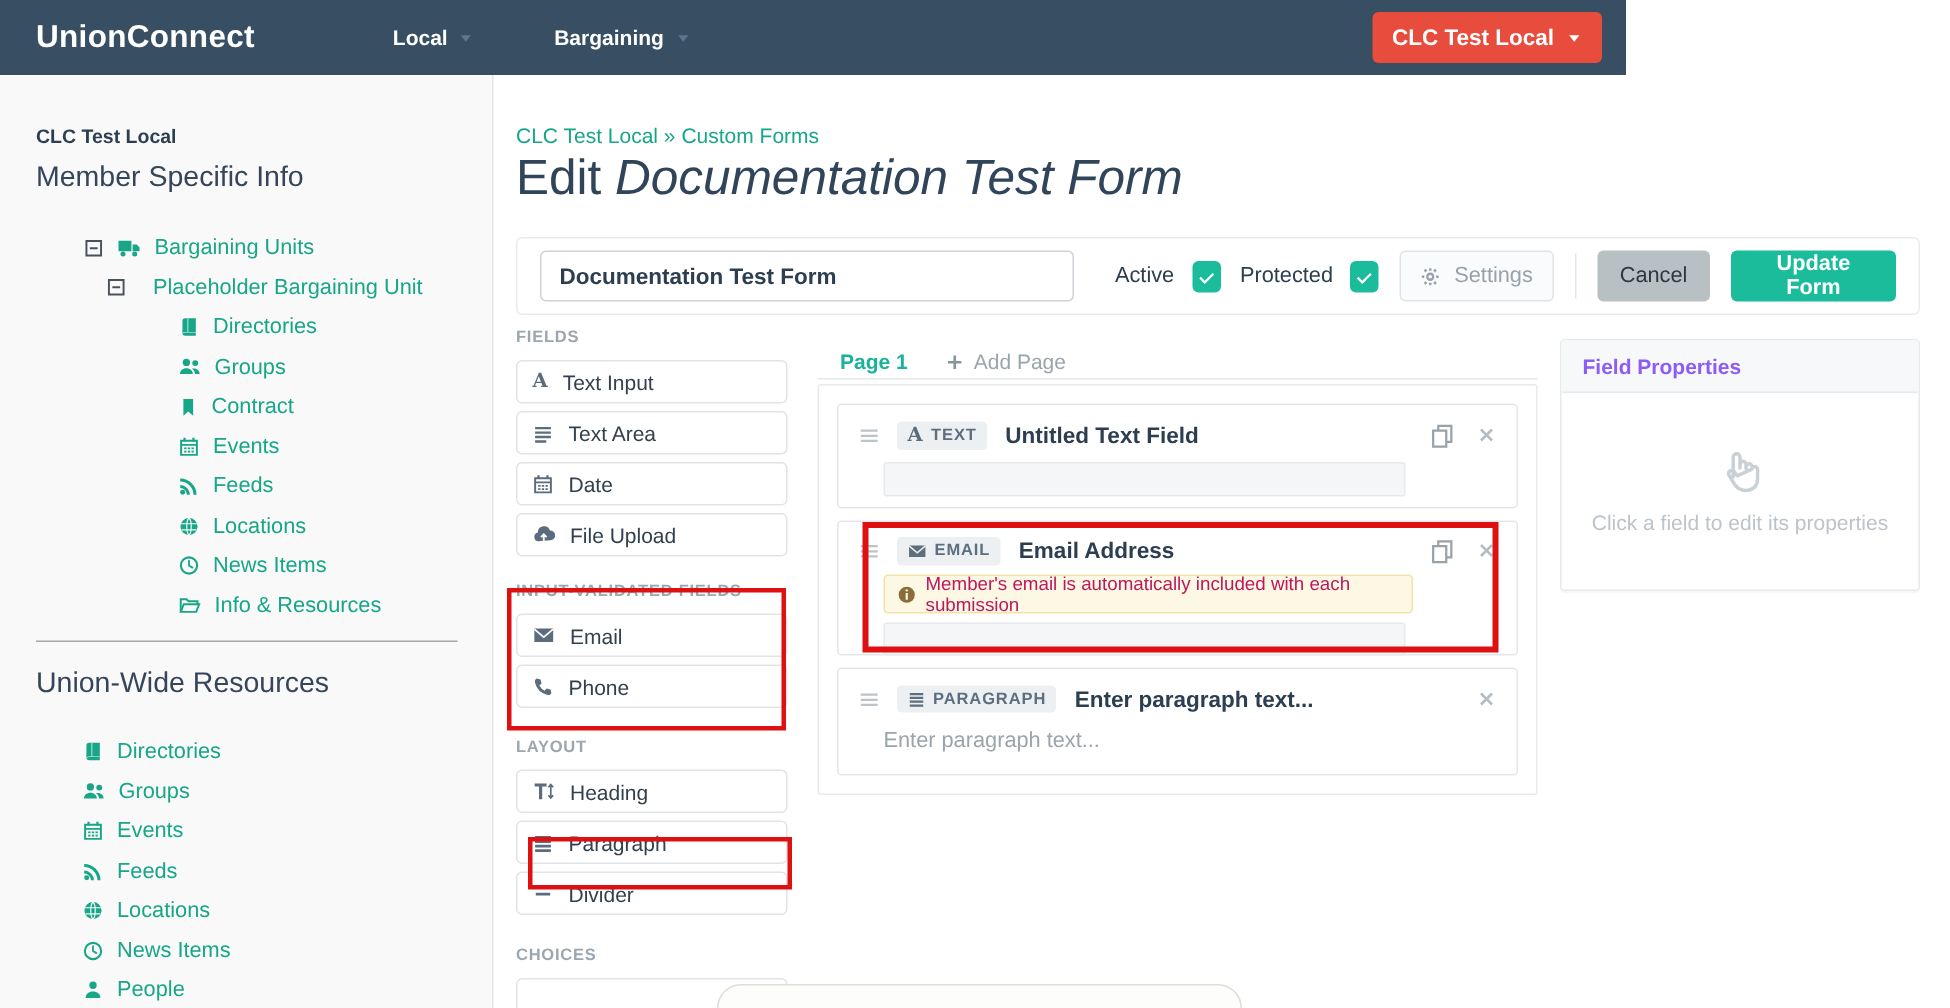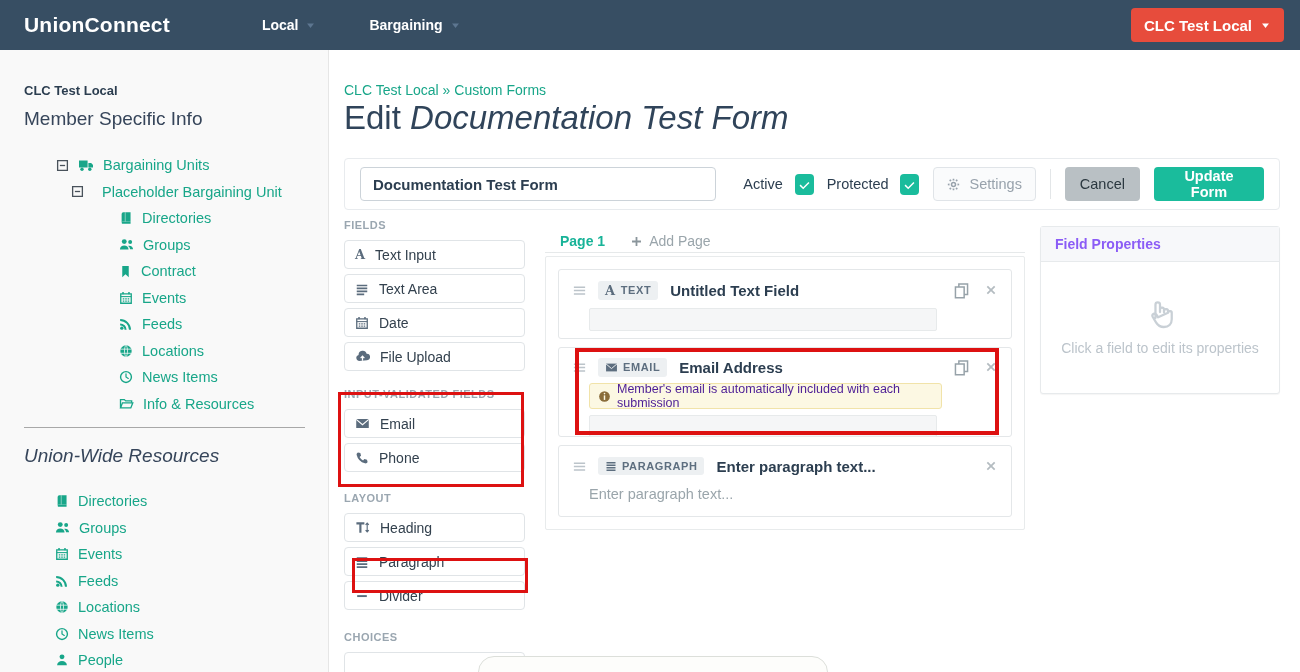--- a/index.html
+++ b/index.html
@@ -4,21 +4,21 @@
 <style>
   * { box-sizing: border-box; margin: 0; padding: 0; }
   html,body { width:1300px; height:672px; }
   body {
     position: relative; overflow: hidden; background:#fff;
     font-family: "Liberation Sans", sans-serif; color:#2c3e50;
   }
   .ic { display:inline-block; vertical-align:middle; fill:currentColor; flex:none; }
 
   
-  #navbar { position:absolute; top:0; left:0; width:1300px; height:50px;
+  #navbar { position:absolute; top:0; left:0; width:1084px; height:50px;
     background:#374e63; display:flex; align-items:center; }
   .brand { color:#fff; font-size:21px; font-weight:bold; margin-left:24px; letter-spacing:.2px; }
   .nav-item { color:#fff; font-size:14px; font-weight:bold; display:flex; align-items:center; gap:7px; }
   .nav-item .caret { color:#5d7690; }
   #nav-local { margin-left:92px; }
   #nav-superuser { margin-left:53px; }
   #local-btn { position:absolute; right:16px; top:8px; height:34px;
     background:#e74c3c; color:#fff; border:none; border-radius:4px;
     font-size:15px; font-weight:bold; padding:0 13px; display:flex; align-items:center; gap:8px;
     font-family:inherit; cursor:pointer; }
@@ -28,21 +28,21 @@
     background:#f9f9f9; border-right:1px solid #e6e6e6; padding-top:33px; }
   .side-local { margin:0 0 10px 24px; font-size:13px; font-weight:bold; color:#2c3e50; }
   .side-h { margin-left:24px; font-size:19px; color:#36455a; font-weight:normal; }
   .tree { margin-top:22px; }
   .trow { display:flex; align-items:center; height:26.5px; color:#18a689; font-size:14.5px; cursor:pointer; }
   .trow .lbl { margin-left:9px; }
   .l1 { padding-left:56px; } .l2 { padding-left:71px; } .l3 { padding-left:119px; }
   .urow { padding-left:55px; }
   .expander { color:#49525b; margin-right:9px; }
   .side-div { margin:10px 0 0 24px; width:281px; border:none; border-top:1px solid #8c8c8c; opacity:.75; }
-  #union-title { margin-top:17px;font-style:italic; }
+  #union-title { margin-top:17px; }
   #union-list { margin-top:21px; }
 
   
   #breadcrumb { position:absolute; left:344px; top:82px; font-size:14px; color:#18a689; }
   #breadcrumb a { color:#18a689; text-decoration:none; cursor:pointer; }
   #page-title { position:absolute; left:344px; top:99px; font-size:33px; color:#30445a; font-weight:normal; }
   #page-title .it { font-style:italic; }
 
   
   #form-header { position:absolute; left:344px; top:158px; width:936px; height:52px;
@@ -100,21 +100,21 @@
     color:#5d6e7f; letter-spacing:.6px; display:flex; align-items:center; gap:5px; }
   .ftitle { font-size:15px; font-weight:bold; color:#2c3e50; margin-left:12px; }
   .fspacer { flex:1; }
   .act { cursor:pointer; }
   .copy-act { color:#97a2a9; margin-right:14px; }
   .x-act { color:#b4bcc1; }
   .preview-input { margin:8px 0 0 17px; width:348px; height:23px;
     background:#f5f6f7; border:1px solid #e7eaeb; border-radius:2px; }
   #card-email .preview-input { margin-top:6px; height:22px; }
   .email-alert { margin:6px 0 0 17px; width:353px; height:22px; background:#fcf8e3;
-    border:1px solid #f1e3a9; border-radius:3px; color:#4c1d95; font-size:12.5px;
+    border:1px solid #f1e3a9; border-radius:3px; color:#be185d; font-size:12.5px;
     display:flex; align-items:center; gap:6px; padding:12px 8px; }
   .email-alert .iico { color:#8a6d3b; }
   .para-body { margin:10px 0 0 17px; color:#9aa5ab; font-size:14.5px; }
 
   
   #props { position:absolute; left:1040px; top:226px; width:240px; height:168px;
     background:#fff; border:1px solid #e7eaec; border-radius:3px; box-shadow:0 1px 1px rgba(0,0,0,.04); }
   #props-head { height:35px; background:#f7f8fa; border-bottom:1px solid #e7eaec;
     display:flex; align-items:center; padding:0 14px; font-size:14px; font-weight:bold; color:#8b5cf6; }
   #props-body { height:131px; display:flex; flex-direction:column; align-items:center;

